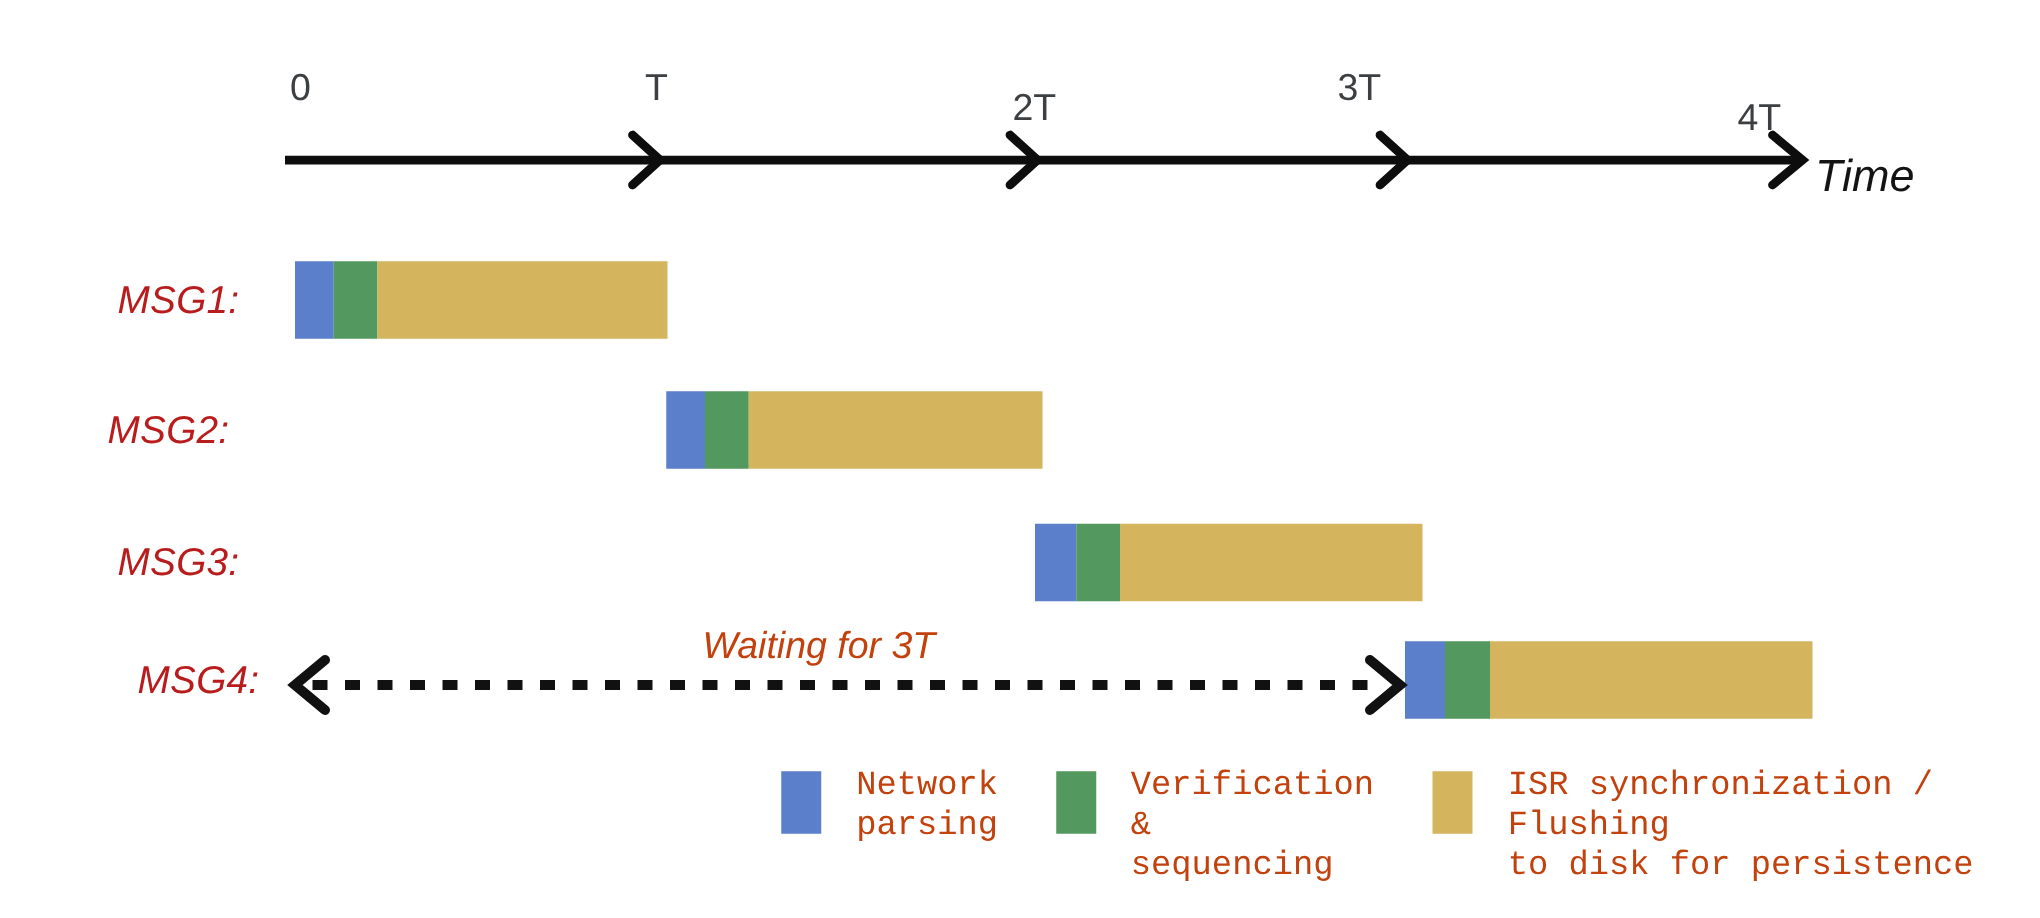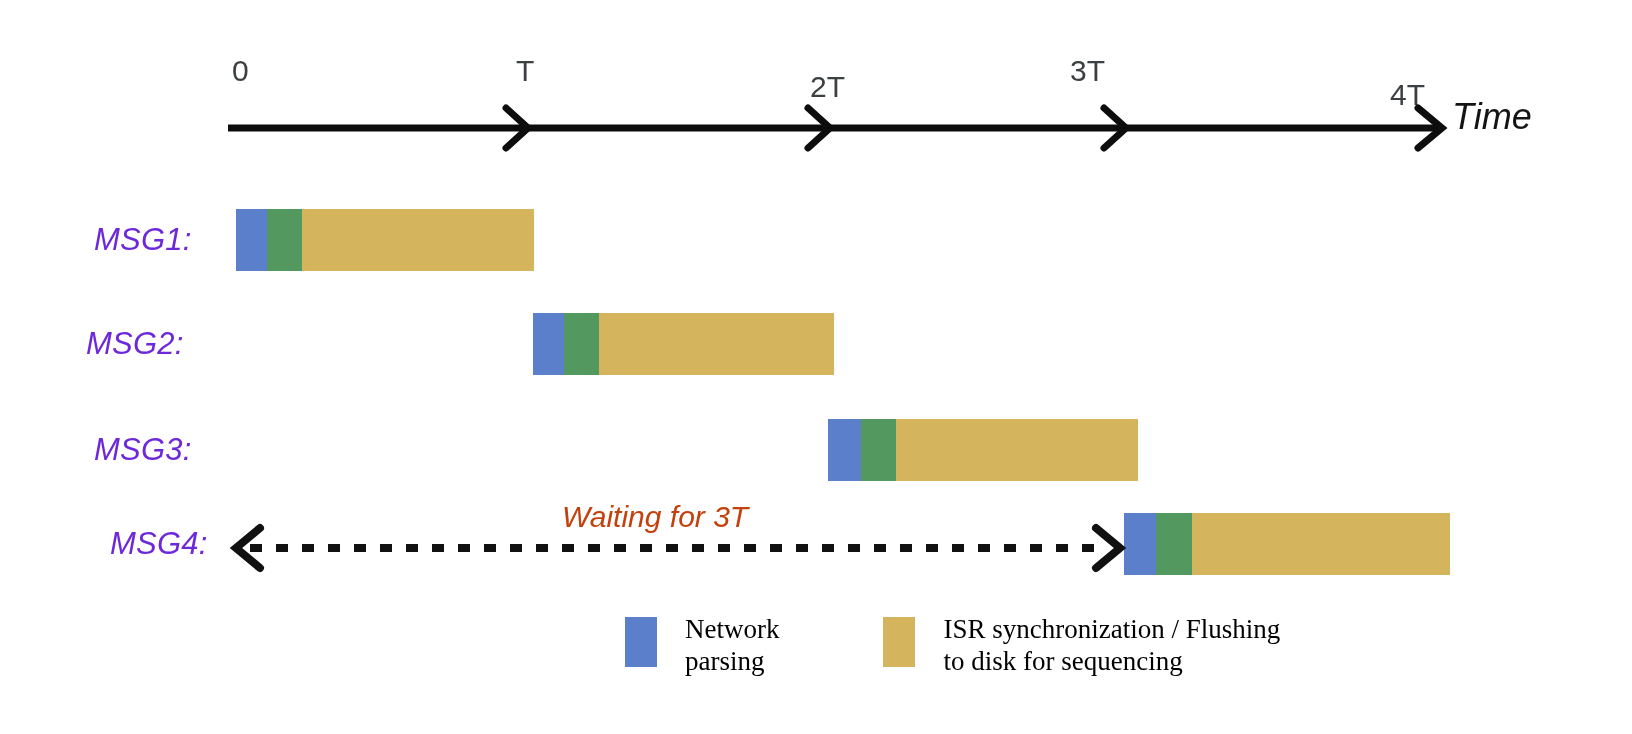--- a/index.html
+++ b/index.html
@@ -34,34 +34,34 @@
   .time-axis-svg {
     position: absolute;
     left: 220px;
     top: 100px;
     width: 1240px;
     height: 56px;
   }
   .time-word {
     position: absolute;
     left: 1452px;
-    top: 96px;
+    top: 120px;
     font-size: 36px;
     font-style: italic;
     color: #141414;
     font-family: "Liberation Sans", sans-serif;
     white-space: nowrap;
   }
 
   
   .row-label {
     position: absolute;
     font-size: 31px;
     font-style: italic;
-    color: #6d28d9;
+    color: #b91c1c;
     font-family: "Liberation Sans", sans-serif;
     white-space: nowrap;
     letter-spacing: 0.2px;
   }
   .bar {
     position: absolute;
     height: 62px;
     display: flex;
     flex-direction: row;
   }
@@ -103,22 +103,22 @@
   .legend-swatch {
     width: 32px;
     height: 50px;
     flex: none;
     margin-top: 3px;
   }
   .legend-text {
     margin-left: 28px;
     font-size: 27px;
     line-height: 1.18;
-    color: #000000;
-    font-family: Liberation Serif, serif;
+    color: #c2410c;
+    font-family: Liberation Mono, monospace;
     white-space: pre-line;
   }
   .legend-gap-a { width: 52px; }
   .legend-gap-b { width: 52px; }
 </style>
 </head>
 <body>
 
 <div id="canvas">
 
@@ -177,24 +177,29 @@
   <div class="legend">
 
     <div class="legend-item">
       <div class="legend-swatch" style="background:#5b7fca;"></div>
       <div class="legend-text">Network
 parsing</div>
     </div>
 
     <div class="legend-gap-a"></div>
 
+    <div class="legend-item">
+      <div class="legend-swatch" style="background:#53985e;"></div>
+      <div class="legend-text">Verification &amp;
+sequencing</div>
+    </div>
 
     <div class="legend-gap-b"></div>
 
     <div class="legend-item">
       <div class="legend-swatch" style="background:#d4b45c;"></div>
       <div class="legend-text">ISR synchronization / Flushing
-to disk for sequencing</div>
+to disk for persistence</div>
     </div>
 
   </div>
 
 </div>
 
 </body></html>

